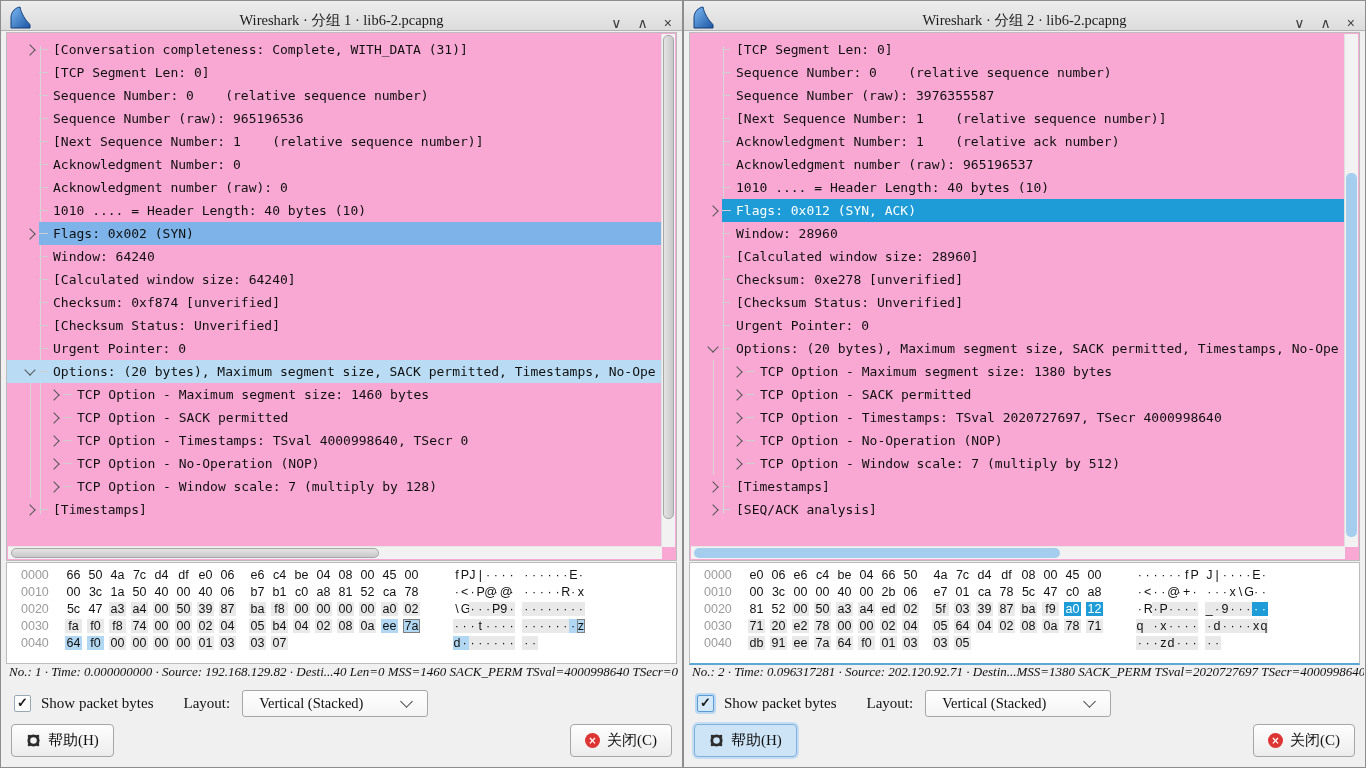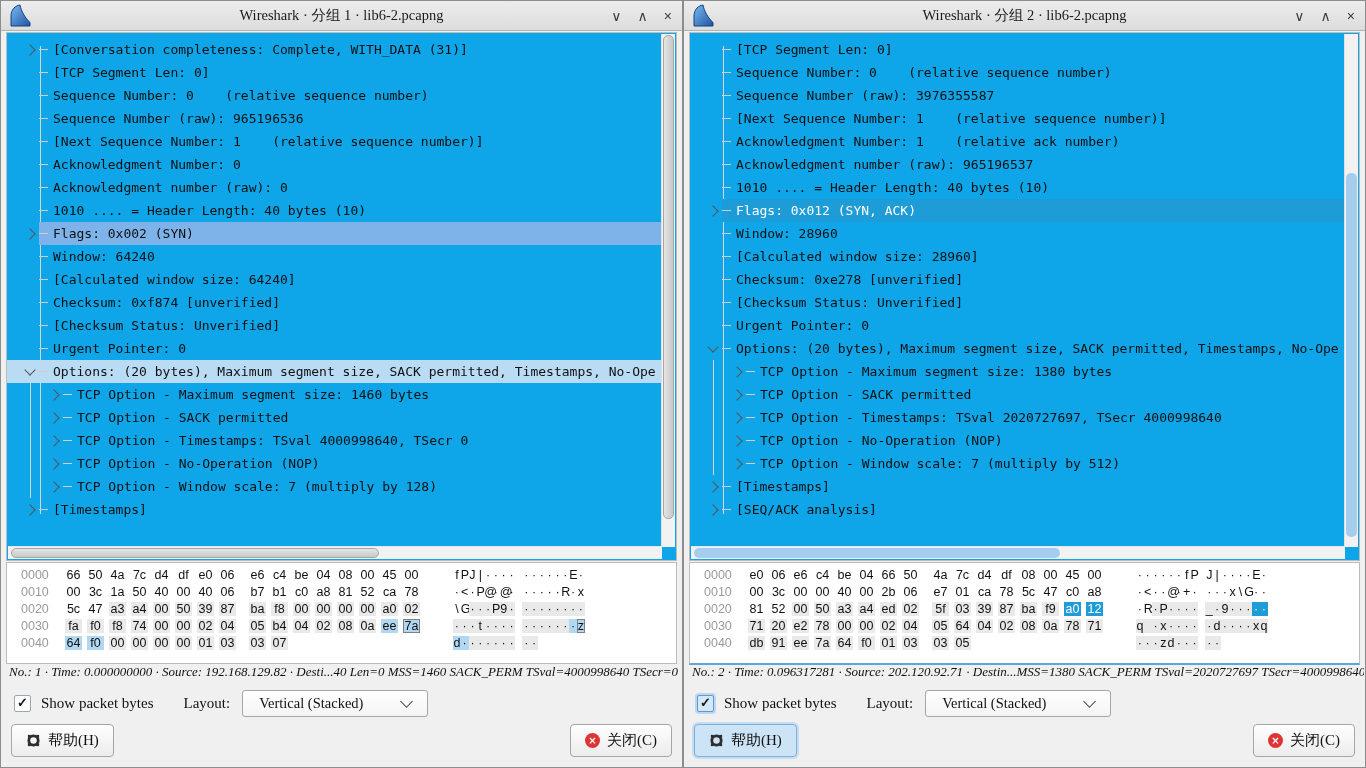--- a/index.html
+++ b/index.html
@@ -4,30 +4,30 @@
 <style>
   html,body{margin:0;padding:0}
   body{width:1366px;height:768px;position:relative;overflow:hidden;background:#3a3a3a;
        font-family:"Liberation Sans",sans-serif}
   .win{position:absolute;top:0;width:683px;height:768px;background:#f0f0f0;
        border:1px solid #8d8d8d;box-sizing:border-box;overflow:hidden}
   .w0{left:0}.w1{left:683px}
 
   
   .titlebar{height:29px;background:linear-gradient(#ededed,#dcdcdc);
-            border-bottom:1px solid #b2b2b2;position:relative;display:flex;align-items:center}
+            border-bottom:1px solid #b2b2b2;position:relative;display:flex;align-items:flex-end}
   .title{position:absolute;left:0;right:0;text-align:center;
          font-family:"Liberation Serif","DejaVu Serif",serif;font-size:14.5px;color:#1b1b1b}
   .fin{margin-left:8px;z-index:2;display:flex}
   .winbtns{margin-left:auto;margin-right:10px;z-index:2;display:flex;gap:16px;
            color:#3d3d3d;font-size:14px;line-height:1}
   .winbtns span{cursor:default}
 
   
-  .treepane{position:absolute;left:5px;right:5px;top:31px;height:527px;background:#0ea5e9;
+  .treepane{position:absolute;left:5px;right:5px;top:31px;height:527px;background:#f9a8d4;
             border:1px solid #bcbcbc;overflow:hidden}
   .rows{position:absolute;left:0;top:5px;right:15px;overflow:hidden;
         background:linear-gradient(#d6d6d6,#d6d6d6) 33px 8px/1px 468px no-repeat}
   .trow{height:23px;display:flex;align-items:center;white-space:pre;
         font-family:"DejaVu Sans Mono","Liberation Mono",monospace;font-size:13px;color:#101010;
         padding-left:14px;overflow:hidden}
   .trow.light{background:#b9dcf4}
   .ind1{width:24px;height:100%;flex:none;
         background:linear-gradient(#d6d6d6,#d6d6d6) 9px 0/1px 100% no-repeat}
   .chevbox{width:18px;height:100%;flex:none;display:flex;align-items:center;justify-content:center}

